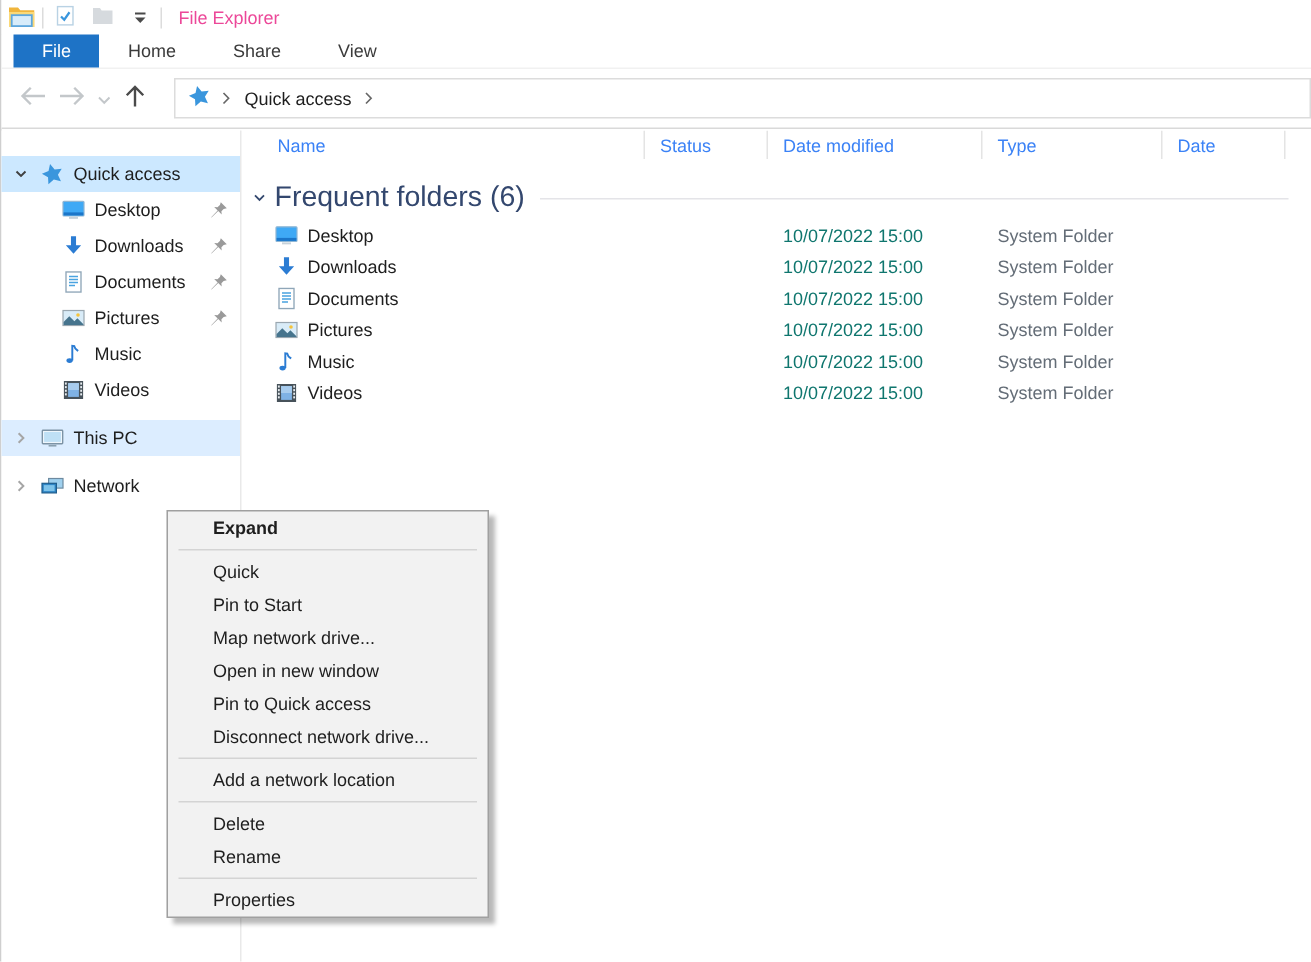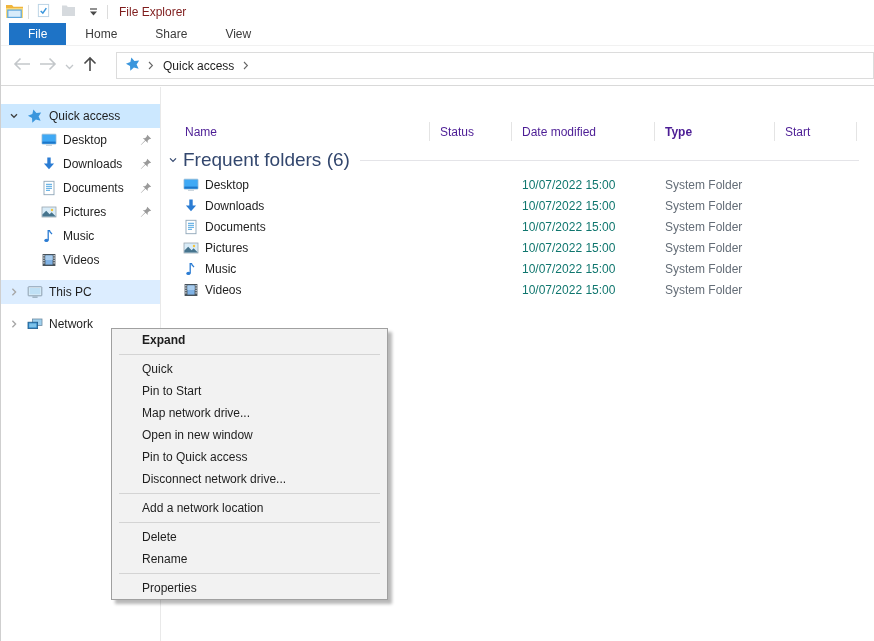--- a/index.html
+++ b/index.html
@@ -10,21 +10,21 @@
     font-size:12px; color:#1e1e1e;
     position:relative; overflow:hidden;
   }
   .window { position:absolute; inset:0; background:#fff; border-left:1px solid #cfcfcf; }
 
   
   .titlebar { height:23px; display:flex; align-items:center; padding-left:5px; background:#fff; }
   .titlebar .vsep { width:1px; height:14px; background:#dcdcdc; margin:0 5px; }
   .qat { display:flex; align-items:center; gap:7px; }
   .qat-btn { display:inline-flex; align-items:center; justify-content:center; width:18px; height:18px; }
-  .win-title { margin-left:6px; color:#7f1d1d; font-size:12px; }
+  .win-title { margin-left:6px; color:#ec4899; font-size:12px; }
 
   
   .tabs-row { height:23px; display:flex; align-items:stretch; padding-left:8px; background:#fff; border-bottom:1px solid #f1f1f1; }
   .tab { padding:0 19px; display:flex; align-items:center; color:#3b3b3b; cursor:default; }
   .tab.active { background:var(--accent,#1e73c6); color:#fff; }
 
   
   .toolbar { position:relative; height:40px; border-bottom:1px solid #d9d9d9; background:#fff; }
   .navbtns { position:absolute; left:8px; top:0; height:39px; display:flex; align-items:center; }
   .nav-btn { width:26px; height:26px; display:inline-flex; align-items:center; justify-content:center; }
@@ -42,42 +42,42 @@
   .tree-item.gap { margin-top:8px; }
   .tree-item.selected { background:var(--selection,#cce8ff); }
   .tree-item.highlight { background:#dcedff; }
   .tchev { width:12px; flex:none; display:inline-flex; }
   .ticon { width:16px; height:16px; flex:none; margin-left:6px; display:inline-flex; }
   .tlabel { margin-left:6px; white-space:nowrap; }
   .tpin { position:absolute; right:8px; top:6px; width:12px; height:12px; display:inline-flex; }
 
   
   .main { flex:1; position:relative; overflow:hidden; }
-  .col-headers { display:flex; height:26px; align-items:flex-end; color:#4c1d95;margin-top:28px; }
+  .col-headers { display:flex; height:26px; align-items:flex-start; color:#3b82f6; }
   .col-cell { height:19px; display:flex; align-items:center; border-right:1px solid #e4e4e4; }
   .c-name { width:269px; padding-left:24px; }
   .c-status { width:82px; padding-left:10px; }
   .c-date { width:143px; padding-left:10px; }
-  .c-type { width:120px; padding-left:10px;font-weight:bold; }
+  .c-type { width:120px; padding-left:10px; }
   .c-size { width:82px; padding-left:10px; }
   .group-header { display:flex; align-items:center; height:20px; margin-top:9px; color:#33476e; font-size:19px; cursor:default; }
   .group-header .gchev { margin-left:7px; display:inline-flex; }
   .group-header .glabel { margin-left:5px; white-space:nowrap; }
   .group-header .gline { flex:1; border-top:1px solid #e4e4e8; margin:1px 15px 0 10px; }
   .rows { margin-top:4px; }
   .file-row { display:flex; height:21px; align-items:center; cursor:default; }
   .fr-name { width:269px; padding-left:22px; display:flex; align-items:center; }
   .fr-name .ficon { width:16px; height:16px; display:inline-flex; flex:none; }
   .fr-name .flabel { margin-left:6px; color:#1e1e1e; }
   .fr-status { width:82px; }
   .fr-date { width:143px; padding-left:10px; color:#0f766e; }
   .fr-type { width:120px; padding-left:10px; color:#646d77; }
 
   
-  .context-menu { position:absolute; left:110px; top:328px; width:277px; background:#f2f2f2;
+  .context-menu { position:absolute; left:110px; top:340px; width:215px; background:#f2f2f2;
     border:1px solid #a0a0a0; box-shadow:4px 4px 3px rgba(0,0,0,0.28); z-index:50; padding:0; }
   .menu-item { height:22px; display:flex; align-items:center; padding-left:30px; color:#1e1e1e; cursor:default; }
   .menu-item.bold { font-weight:bold; }
   .menu-sep { border-top:1px solid #d4d4d4; margin:3px 7px; }
 
   .icn svg, .tchev svg, .ticon svg, .tpin svg, .gchev svg, .ficon svg { display:block; }
 </style>
 </head>
 <body>
 
@@ -293,21 +293,21 @@
           </span>
           <span class="tlabel">Network</span>
         </div>
       </div>
     <div class="main">
       <div id="colheaders" class="col-headers">
           <div class="col-cell c-name">Name</div>
           <div class="col-cell c-status">Status</div>
           <div class="col-cell c-date">Date modified</div>
           <div class="col-cell c-type">Type</div>
-          <div class="col-cell c-size">Start</div>
+          <div class="col-cell c-size">Date</div>
         </div>
       <div id="groups">
           <div class="group-header">
             <span class="gchev">
               <svg width="10" height="10" viewBox="0 0 10 10">
                 <path d="M2 3.3l3 3 3-3" stroke="#33476e" stroke-width="1.2" fill="none"></path>
               </svg>
             </span>
             <span class="glabel">Frequent folders (6)</span>
             <span class="gline"></span>

